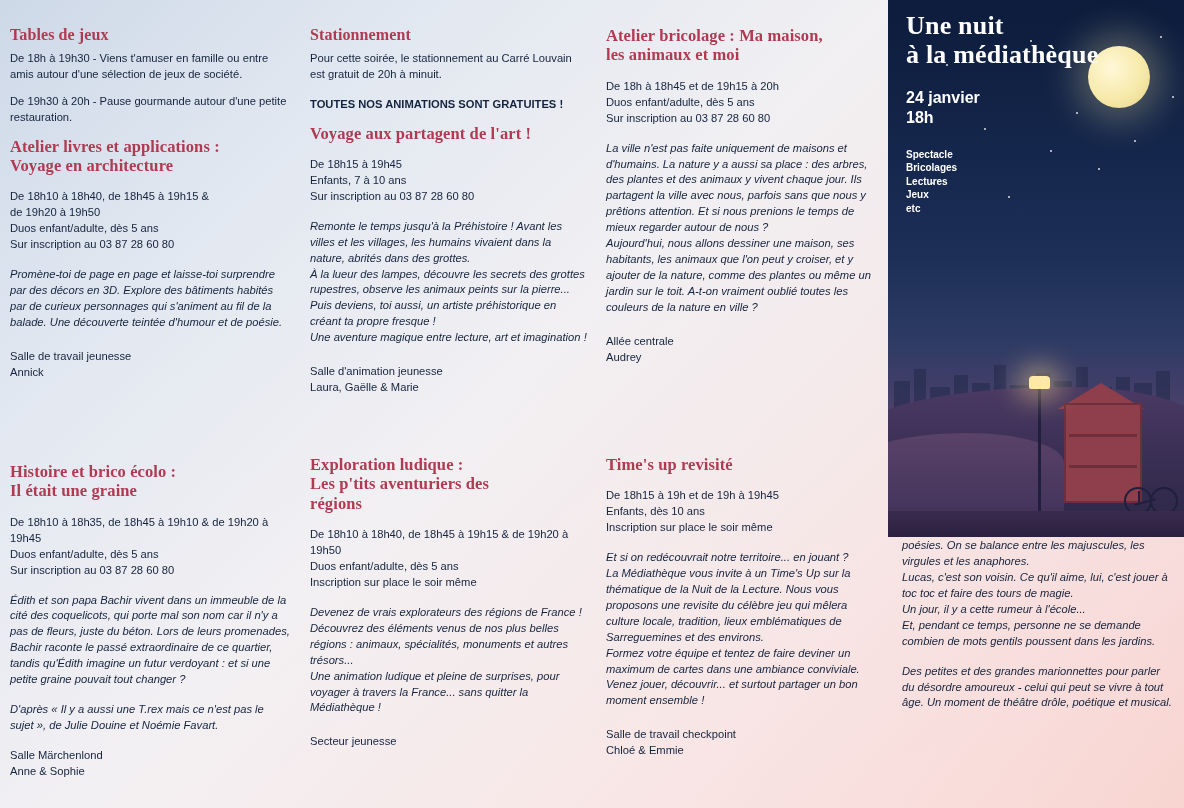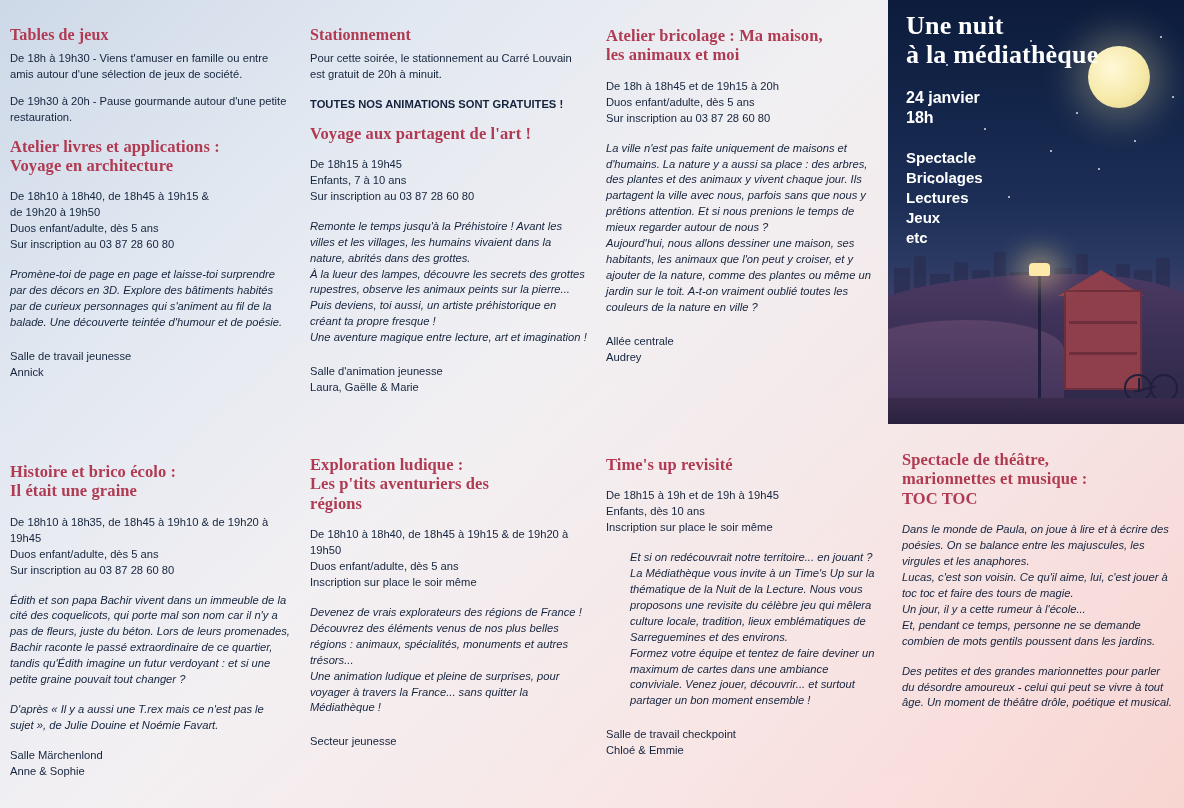--- a/index.html
+++ b/index.html
@@ -72,21 +72,21 @@
   .mt18 { margin-top: 18px; }
   .mt22 { margin-top: 22px; }
   .blk + .blk { margin-top: 11px; }
 
   
   #poster {
     position: absolute;
     left: 888px;
     top: 0;
     width: 296px;
-    height: 424px;
+    height: 537px;
     overflow: hidden;
     background: linear-gradient(180deg,
       #0d1c3c 0%,
       #14264b 28%,
       #1d2f57 48%,
       #2b3a63 62%,
       #47406b 75%,
       #6b4a72 86%,
       #8d5a77 94%,
       #a96a7c 100%);
@@ -114,21 +114,21 @@
     line-height: 1.22;
     color: #ffffff;
     z-index: 6;
   }
   .poster-list {
     position: absolute;
     left: 18px;
     top: 148px;
     font-family: "Liberation Sans", sans-serif;
     font-weight: 700;
-    font-size: 15px;
+    font-size: 10px;
     line-height: 1.34;
     color: #ffffff;
     z-index: 6;
   }
   .moon {
     position: absolute;
     right: 34px;
     top: 46px;
     width: 62px;
     height: 62px;
@@ -363,21 +363,21 @@
 
     </div>
 
     <div class="col" style="left:606px; top:455px; width:272px;">
 
       <div class="blk">
         <div class="heading h-big" style="white-space:pre-line;">Time's up revisité</div>
         <div class="body mt14" style="white-space:pre-line;">De 18h15 à 19h et de 19h à 19h45
 Enfants, dès 10 ans
 Inscription sur place le soir même</div>
-        <div class="body ital mt14" style="white-space:pre-line;margin-left:24px;">Et si on redécouvrait notre territoire... en jouant ?
+        <div class="body ital mt14" style="white-space:pre-line;">Et si on redécouvrait notre territoire... en jouant ?
 La Médiathèque vous invite à un Time's Up sur la thématique de la Nuit de la Lecture. Nous vous proposons une revisite du célèbre jeu qui mêlera culture locale, tradition, lieux emblématiques de Sarreguemines et des environs.
 Formez votre équipe et tentez de faire deviner un maximum de cartes dans une ambiance conviviale. Venez jouer, découvrir... et surtout partager un bon moment ensemble !</div>
         <div class="body mt18">Salle de travail checkpoint</div>
         <div class="body">Chloé &amp; Emmie</div>
       </div>
 
     </div>
 
     <div class="col" style="left:902px; top:450px; width:272px;">
 

